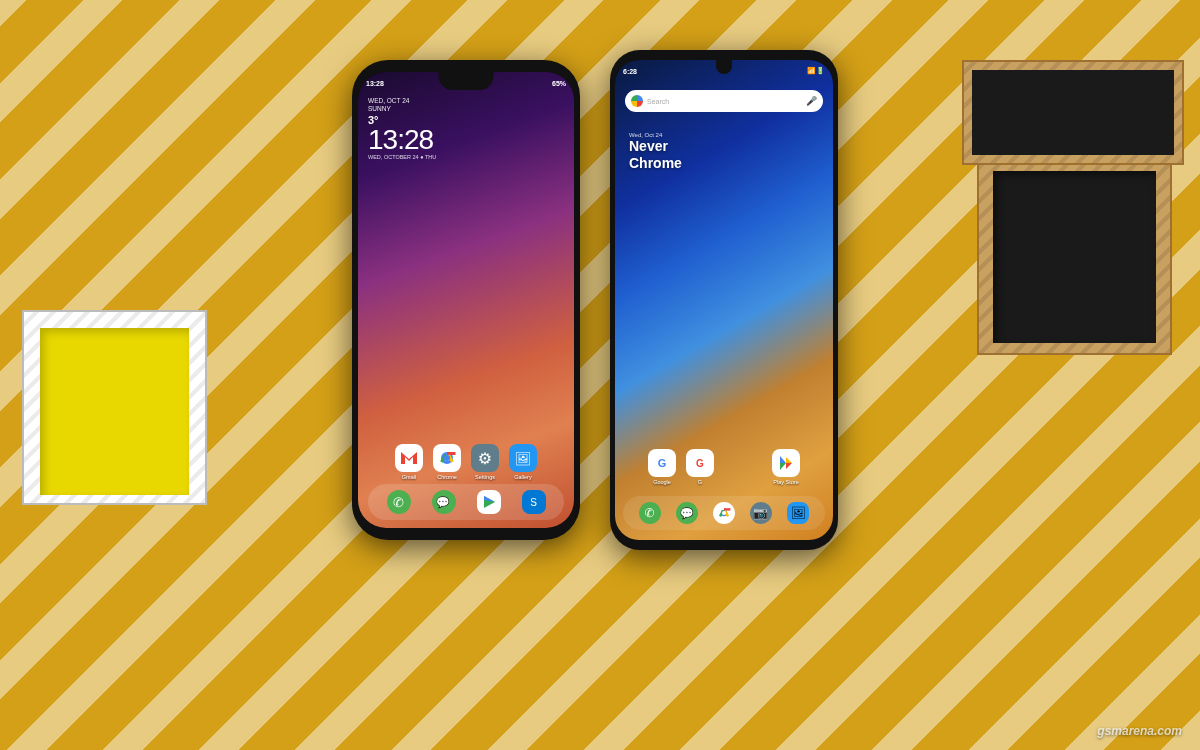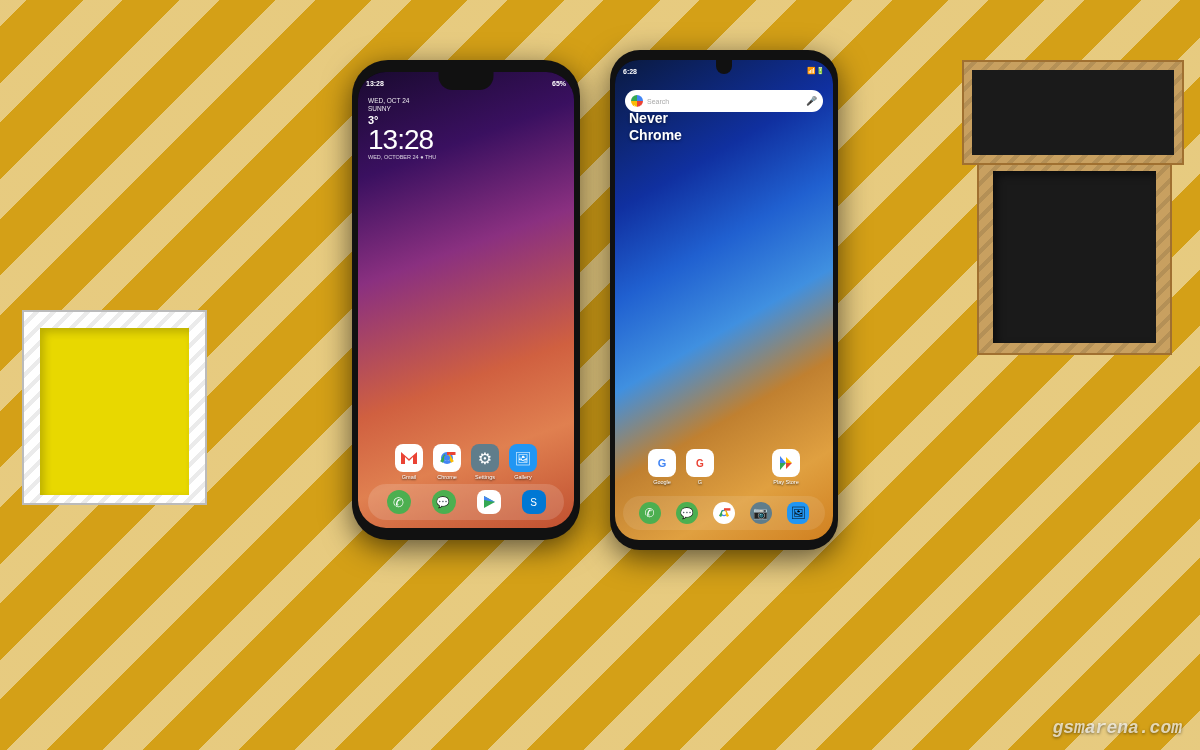--- a/index.html
+++ b/index.html
@@ -333,21 +333,21 @@
       width: 10px;
       height: 10px;
       border-radius: 50%;
       background: #4285F4;
       flex-shrink: 0;
     }
 
     
     .never-settle {
       position: absolute;
-      top: 44px;
+      top: 72px;
       left: 14px;
       color: white;
       z-index: 5;
     }
     .never-settle .date-ns {
       font-size: 6px;
       opacity: 0.8;
     }
     .never-settle .motto {
       font-size: 14px;
@@ -403,26 +403,25 @@
     .icon-phone { background: #4CAF50; color: white; border-radius: 50% !important; }
     .icon-messages { background: #4CAF50; color: white; border-radius: 50% !important; }
     .icon-swiftkey { background: #0078D4; color: white; }
 
     
     .watermark {
       position: absolute;
       bottom: 12px;
       right: 18px;
       color: rgba(255,255,255,0.7);
-      font-size: 18px;
+      font-size: 12px;
       font-style: italic;
       font-weight: bold;
       z-index: 20;
       text-shadow: 0 1px 3px rgba(0,0,0,0.5);
-      font-family: Liberation Mono, monospace;
     }
 
   </style>
 </head>
 <body>
 
 <div class="background"></div>
 
 <div class="box-left">
   <div class="box-left-inner"></div>

